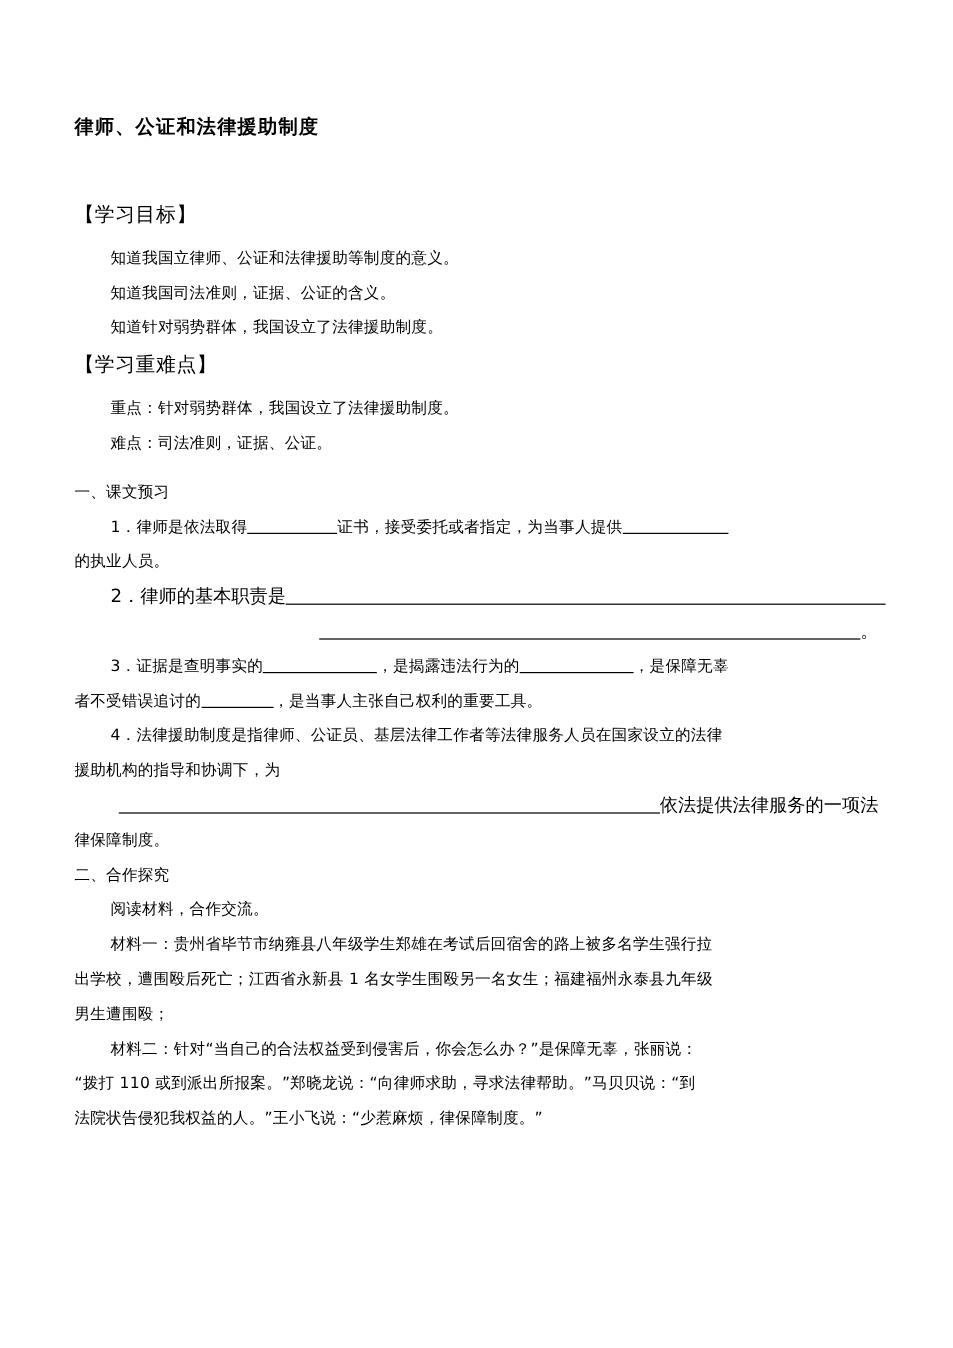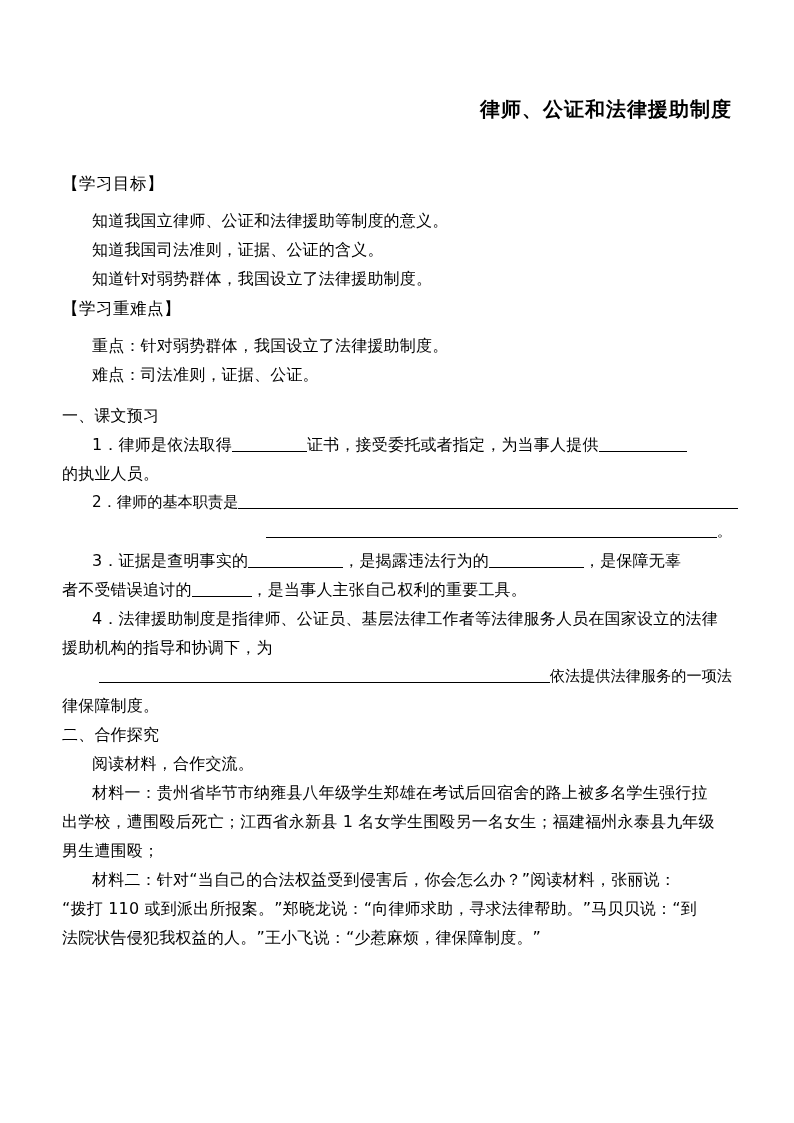--- a/index.html
+++ b/index.html
@@ -21,40 +21,40 @@
     padding: 0;
   }
   .content {
     position: absolute;
     left: 62px;
     top: 0;
     width: 670px;
   }
 
   .doc-title {
-    text-align: right;
-    font-size: 20px;
+    text-align: left;
+    font-size: 16px;
     font-weight: bold;
     letter-spacing: 1px;
     margin-top: 96px;
     margin-bottom: 0;
     line-height: 1.3;
     font-family: "DejaVu Sans", "Liberation Sans", sans-serif;
   }
 
   .section-heading {
     font-size: 16.5px;
     font-weight: normal;
     line-height: 1.45;
     margin: 0;
     letter-spacing: 0.5px;
   }
 
   .para {
-    font-size: 16px;
+    font-size: 13px;
     line-height: 29px;
     margin: 0;
     letter-spacing: 0.2px;
     text-align: justify;
   }
   .indent {
     text-indent: 30px;
   }
 
   .spacer-18 { height: 18px; }
@@ -137,18 +137,18 @@
     <p class="rule-row"><span class="rule-seg" style="width:451px"></span><span>依法提供法律服务的一项法</span></p>
     <p class="para">律保障制度。</p>
 
     <p class="para">二、合作探究</p>
     <p class="para indent">阅读材料，合作交流。</p>
 
     <p class="para indent">材料一：贵州省毕节市纳雍县八年级学生郑雄在考试后回宿舍的路上被多名学生强行拉</p>
     <p class="para">出学校，遭围殴后死亡；江西省永新县 1 名女学生围殴另一名女生；福建福州永泰县九年级</p>
     <p class="para">男生遭围殴；</p>
 
-    <p class="para indent">材料二：针对“当自己的合法权益受到侵害后，你会怎么办？”阅读材料，张丽说：</p>
+    <p class="para indent">材料二：针对“当自己的合法权益受到侵害后，你会怎么办？”是保障无辜，张丽说：</p>
     <p class="para">“拨打 110 或到派出所报案。”郑晓龙说：“向律师求助，寻求法律帮助。”马贝贝说：“到</p>
     <p class="para">法院状告侵犯我权益的人。”王小飞说：“少惹麻烦，律保障制度。”</p>
 
   </div>
 </div>
 
 </body></html>

